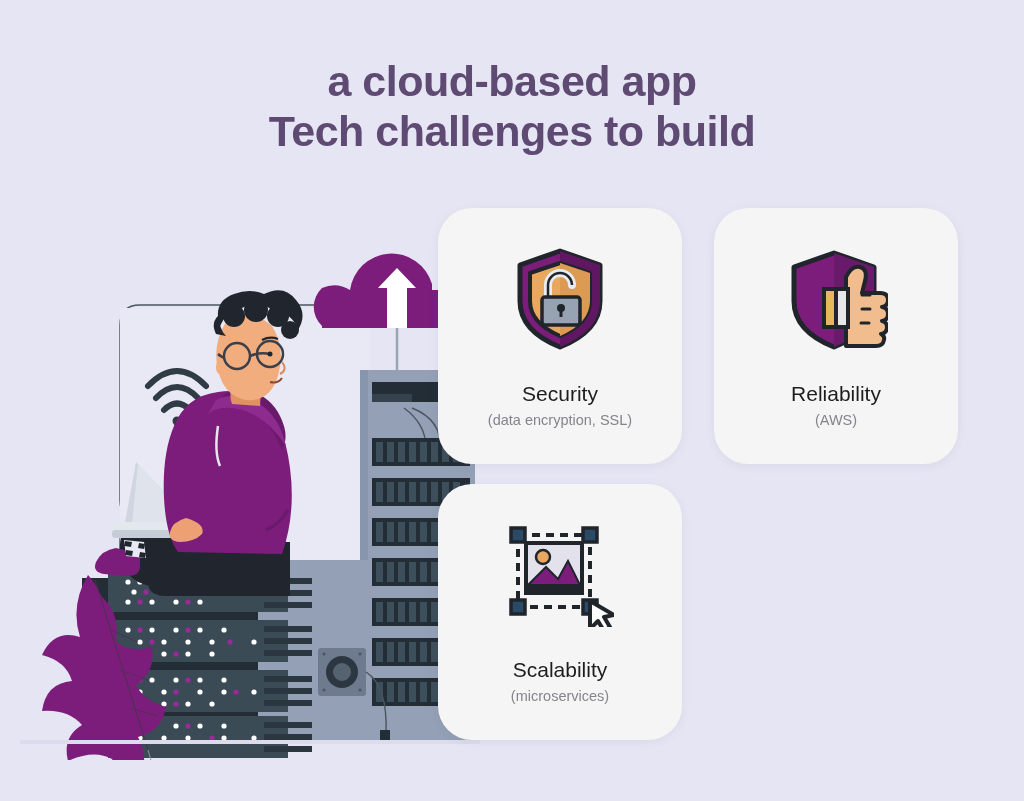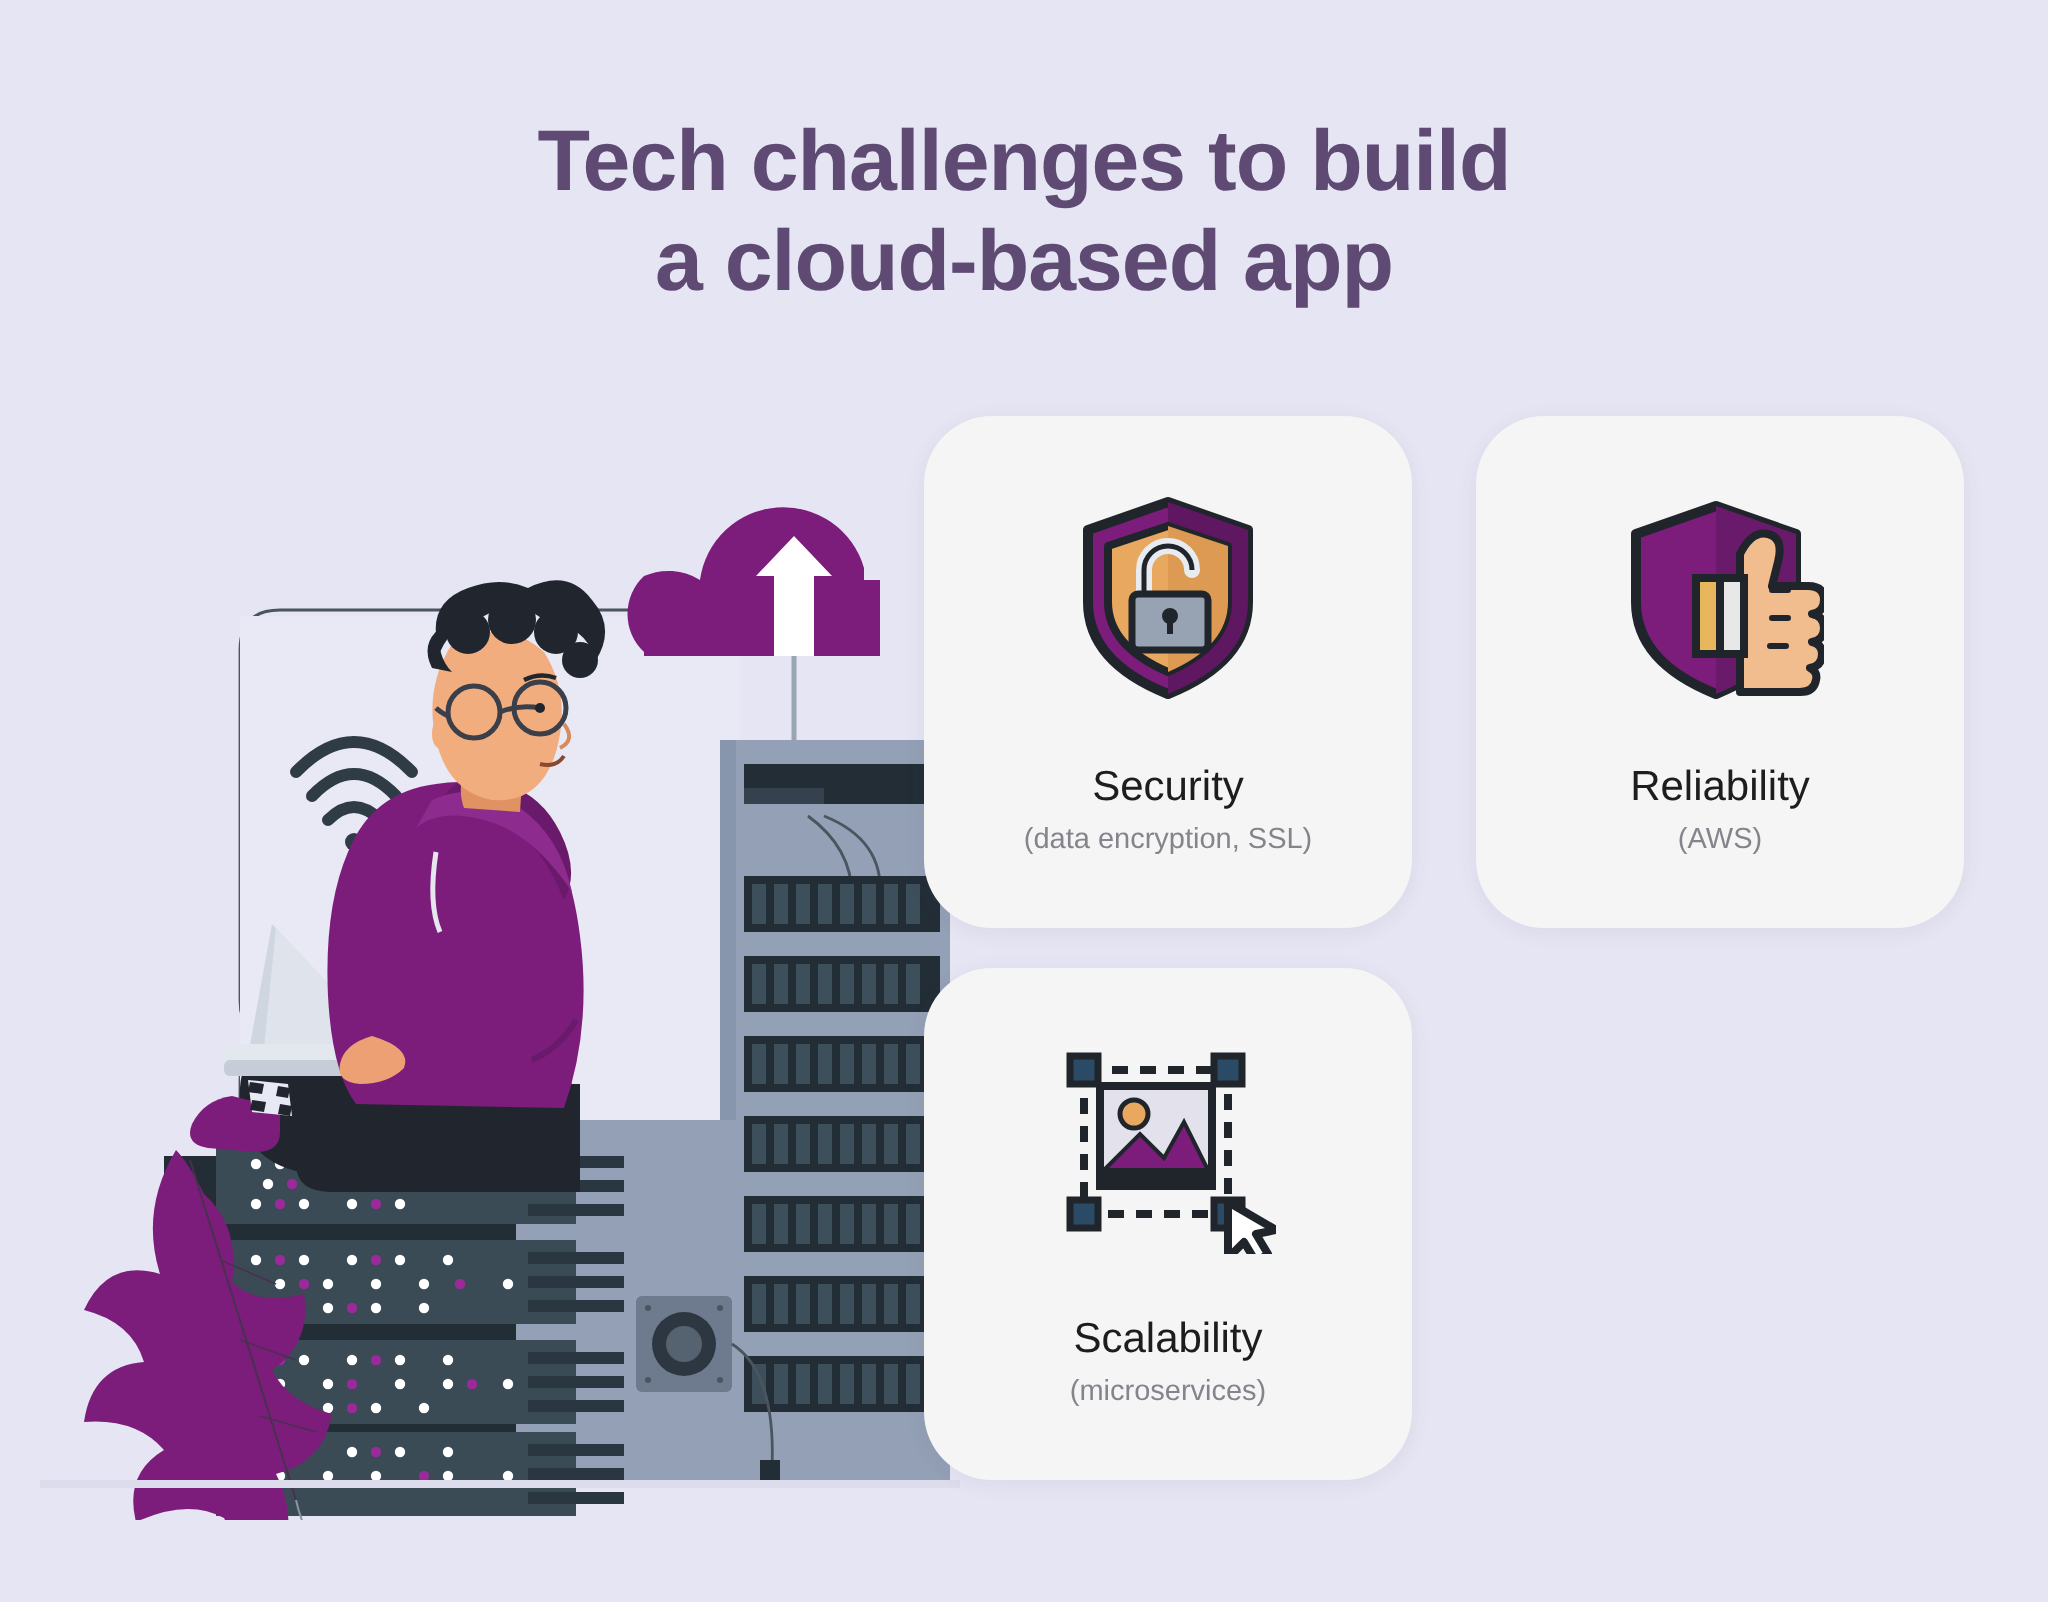--- a/index.html
+++ b/index.html
@@ -34,21 +34,21 @@
     color: #5e4a72;
     font-weight: bold;
     font-size: 43px;
     line-height: 50px;
     letter-spacing: -0.5px;
   }
 
   
   .cards {
     position: absolute;
-    left: 462px;
+    left: 438px;
     top: 208px;
     width: 520px;
     height: 532px;
     display: grid;
     grid-template-columns: 244px 244px;
     grid-template-rows: 256px 256px;
     gap: 20px 32px;
   }
   .card {
     background: #f5f5f5;
@@ -89,22 +89,22 @@
     width: 460px;
     height: 530px;
   }
 </style>
 </head>
 <body>
 
 <div class="page">
 
   <div class="title-block">
+    <div class="title-line">a cloud-based app</div>
     <div class="title-line">Tech challenges to build</div>
-    <div class="title-line">a cloud-based app</div>
   </div>
 
   <div class="illustration">
     <svg width="460" height="530" viewBox="0 0 460 530" xmlns="http://www.w3.org/2000/svg">
 
       <path d="M120 75 L345 75" stroke="#4a5560" stroke-width="1.4" fill="none"></path>
       <path d="M120 75 Q100 75 100 95 L100 270 Q100 290 118 290" stroke="#4a5560" stroke-width="1.4" fill="none"></path>
       <path d="M118 290 Q100 290 100 310 L100 352 Q100 370 118 370" stroke="#4a5560" stroke-width="1.4" fill="none"></path>
       <path d="M118 370 L150 370" stroke="#4a5560" stroke-width="1.4" fill="none"></path>
 

